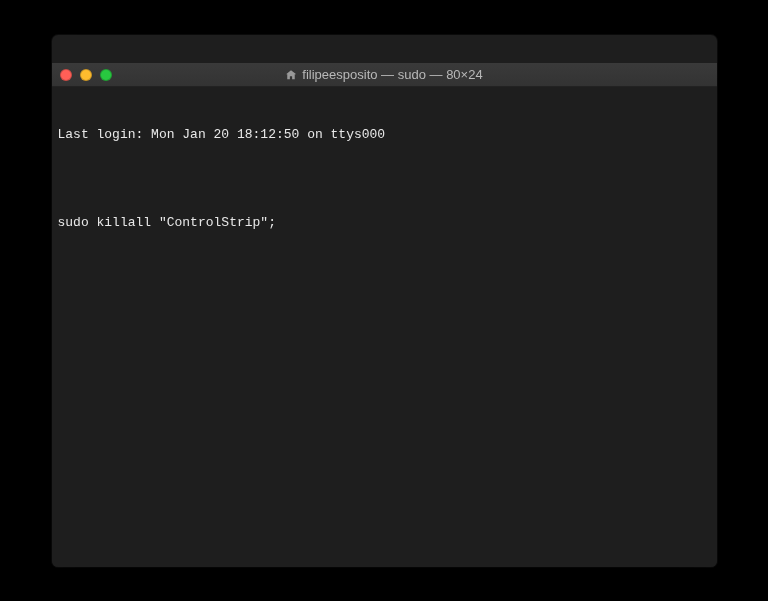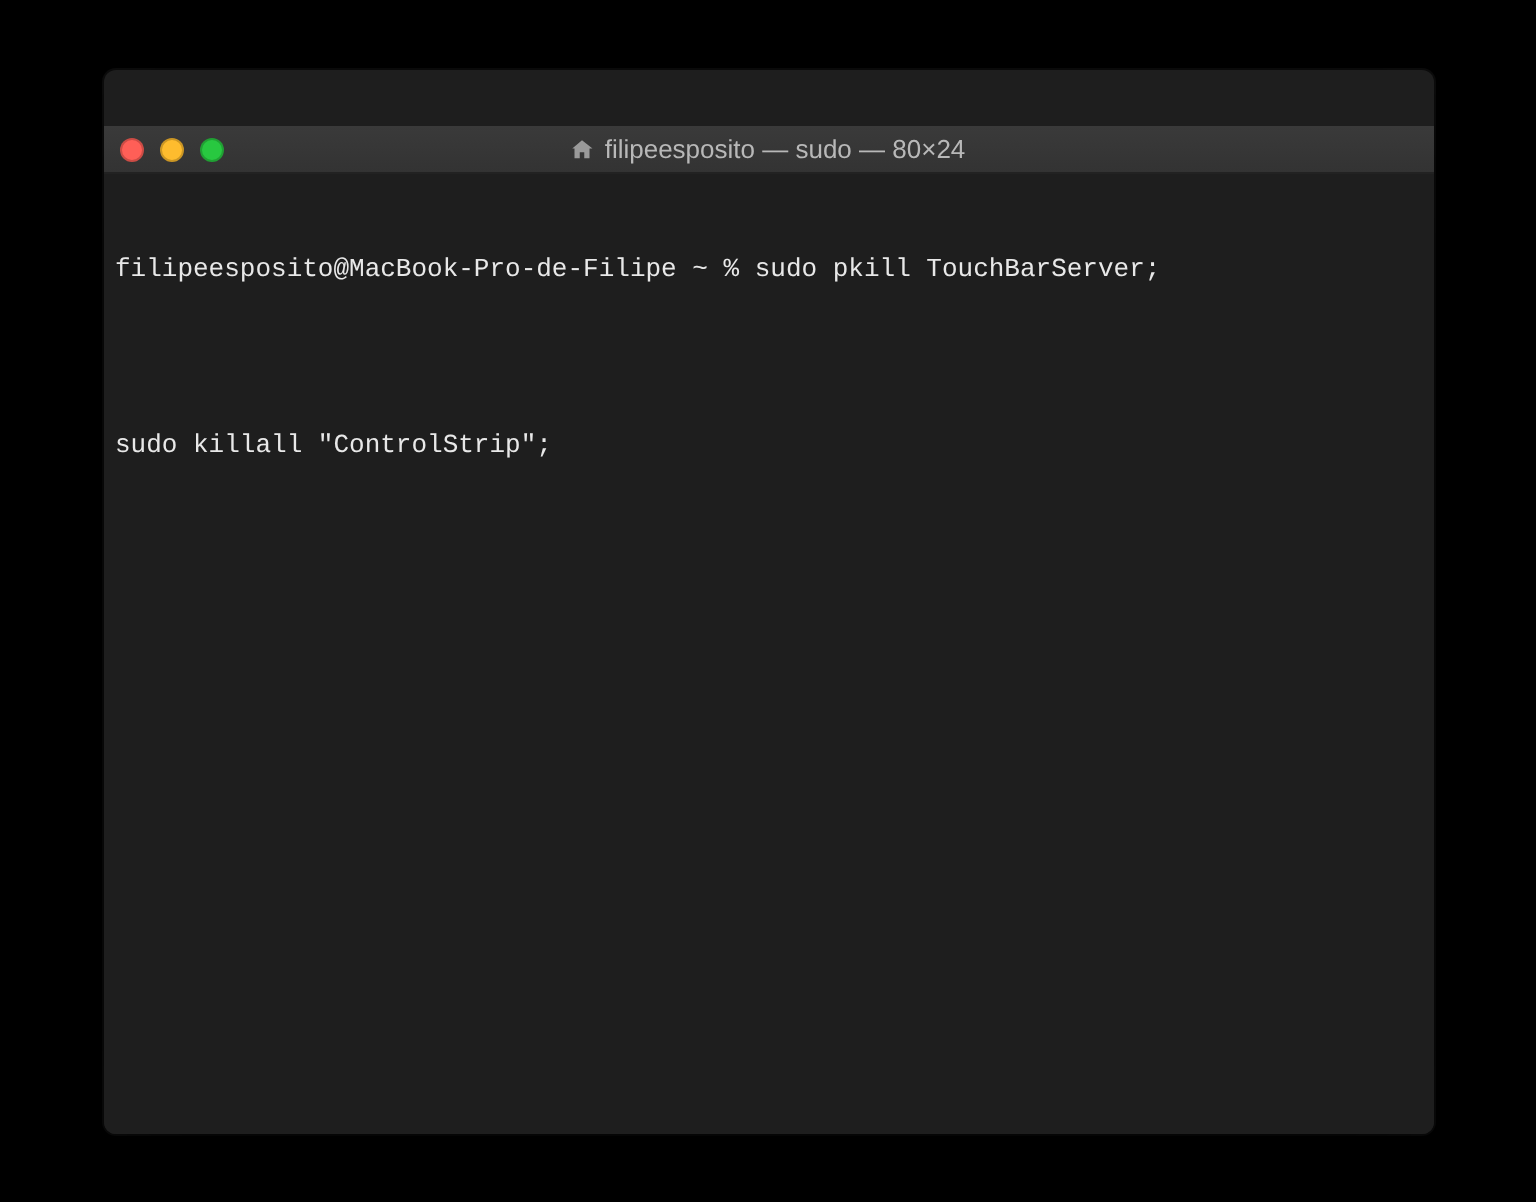--- a/index.html
+++ b/index.html
@@ -127,17 +127,17 @@
     <div class="title">
       <span class="home-icon">
         <svg viewBox="0 0 16 16">
             <path d="M8 1.5 1.5 7h1.5v6.5h3.5V9.5h3V13.5h3.5V7H15z"></path>
           </svg>
       </span>
       <span>filipeesposito — sudo — 80×24</span>
     </div>
   </div>
   <div class="terminal-body">
-    <div class="line">filipeesposito@MacBook-Pro-de-Filipe ~ % sudo pkill TouchBarServer;</div>
+    <div class="line">Last login: Mon Jan 20 18:12:50 on ttys000</div>
     <div class="line"></div>
     <div class="line">sudo killall "ControlStrip";</div>
   </div>
 </div>
 
 </body></html>

